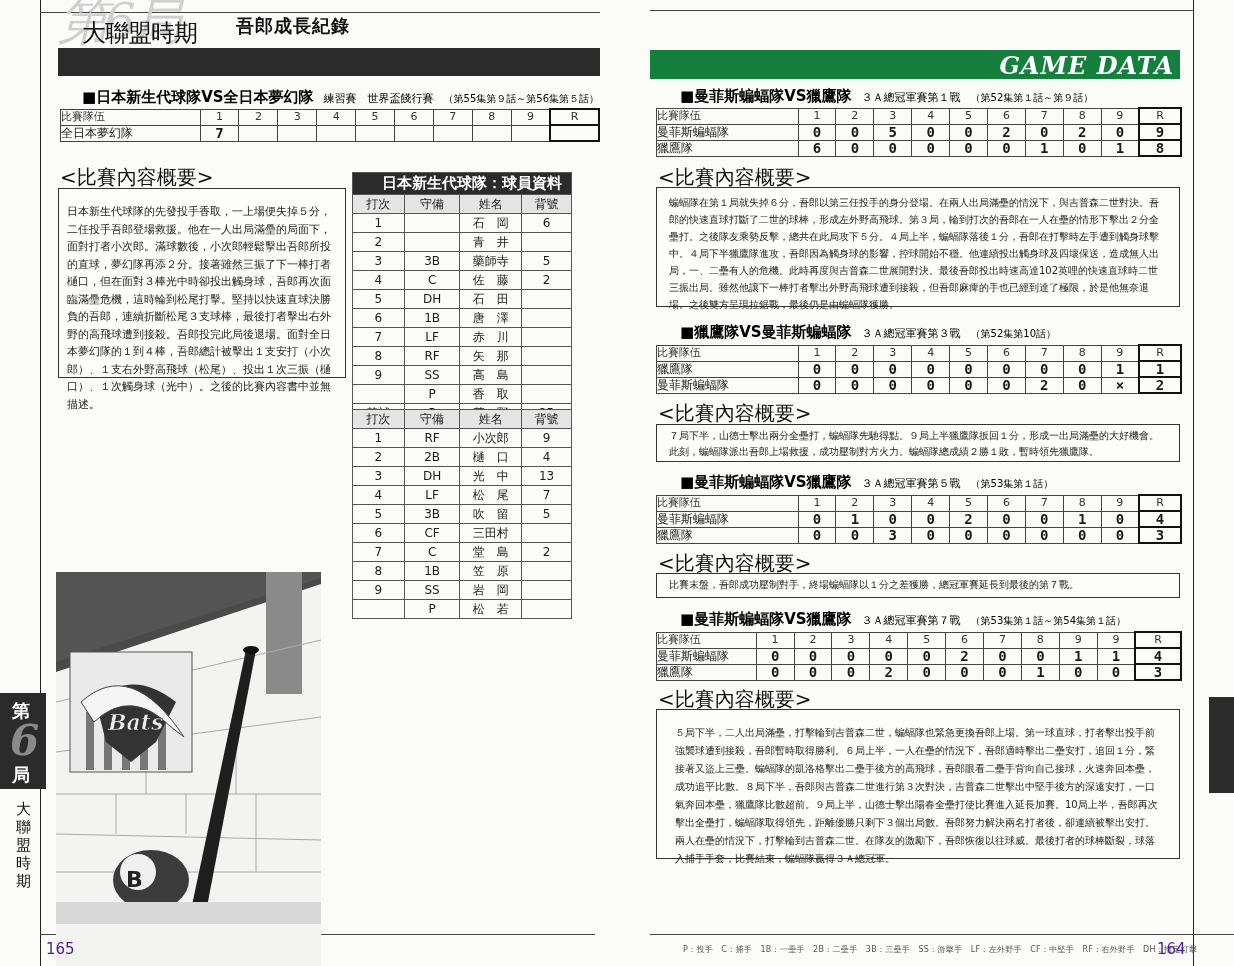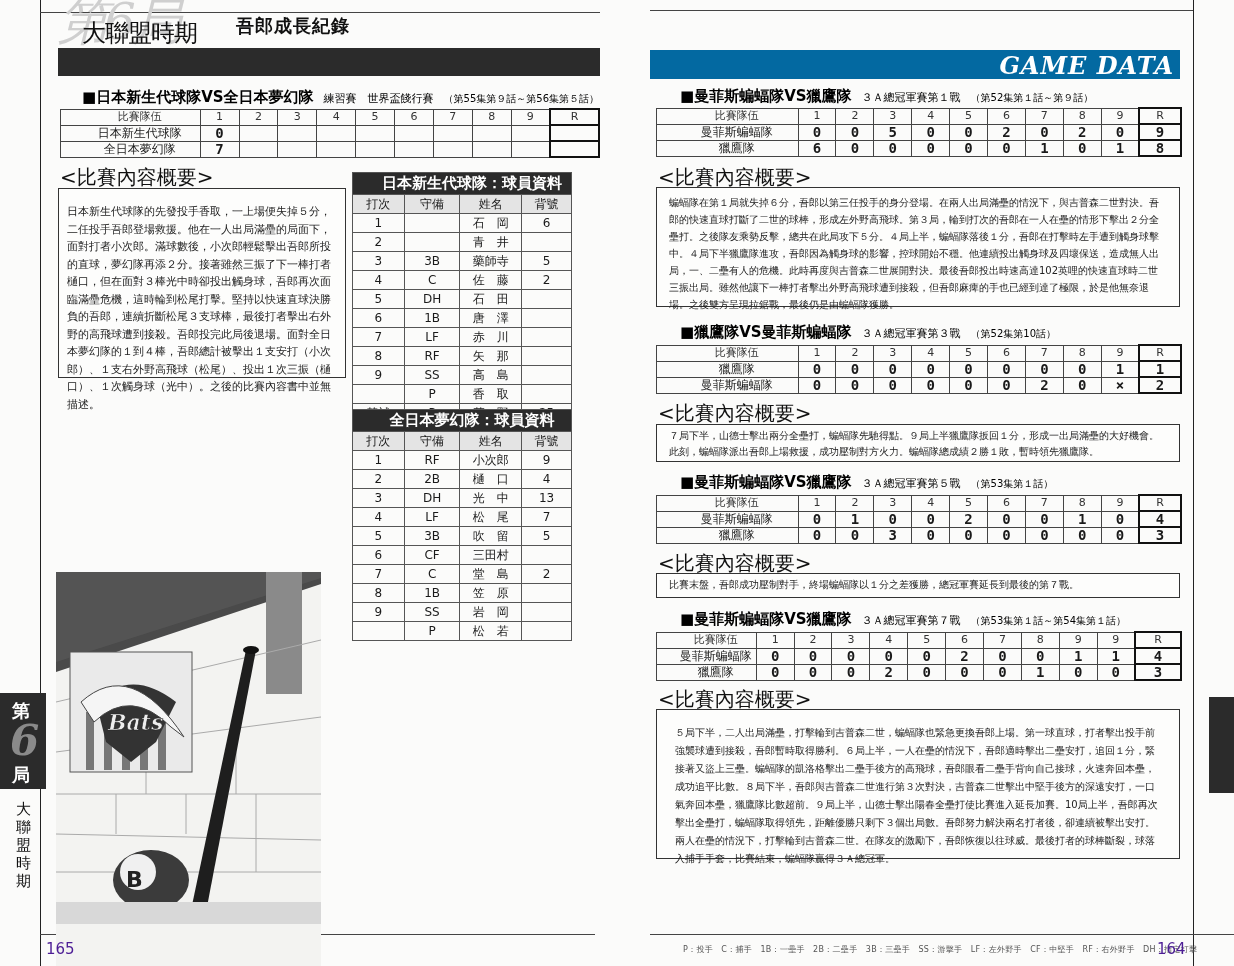--- a/index.html
+++ b/index.html
@@ -15,35 +15,35 @@
   .page-title { left: 236px; top: 14px; font-size: 18px; font-weight: bold; color: #111; letter-spacing: 1px; }
   .black-bar { background: #2b2b2b; }
 
   .game-head { font-size: 15px; font-weight: bold; color: #000000; white-space: nowrap; margin-left: 24px; }
   .game-head .sub { font-size: 11px; font-weight: normal; margin-left: 10px; }
   .game-head .ep { font-size: 10px; font-weight: normal; margin-left: 10px; }
 
   table.score { border-collapse: collapse; position: absolute; }
   table.score td { border: 1px solid #444; height: 16px; text-align: center; font-size: 12px; line-height: 14px; padding: 0; }
   table.score tr.hdr td { font-size: 11px; color: #333; }
-  table.score td.team { text-align: center; padding-left: 19px; font-size: 12px; }
+  table.score td.team { text-align: left; padding-left: 0; font-size: 12px; }
   table.score tr.hdr td.team { font-size: 11px; }
   table.score tr.row td.val { font-weight: bold; font-size: 14px; font-family: "DejaVu Sans Mono", monospace; }
   table.score td.r { border: 2px solid #111; }
 
   .summary-label { font-size: 20px; color: #111; }
   .summary-box { border: 1px solid #333; font-size: 10px; line-height: 18px; color: #222; padding: 8px 10px; background: #fdfdfc; }
   .summary-box.left { font-size: 11px; line-height: 17.5px; padding: 14px 8px 10px 8px; }
 
   table.roster { border-collapse: collapse; position: absolute; }
   table.roster td { border: 1px solid #555; height: 19px; text-align: center; font-size: 12px; padding: 0; }
   table.roster tr.cap td { background: #2b2b2b; color: #fff; font-weight: bold; font-size: 15px; height: 22px; padding-left: 20px; }
   table.roster tr.hdr td { background: #e4e4e4; font-size: 12px; }
 
-  .game-data-bar { left: 650px; top: 50px; width: 530px; height: 29px; background: #0369a1; }
+  .game-data-bar { left: 650px; top: 50px; width: 530px; height: 29px; background: #15803d; }
   .game-data-text { right: 6px; top: 1px; position: absolute; font-family: "DejaVu Serif", serif; font-style: italic; font-weight: bold; font-size: 24px; color: #fff; letter-spacing: 1px; }
 
   .side-tab { left: 0; top: 693px; width: 46px; height: 96px; background: #2b2b2b; }
   .side-tab .t1 { position: absolute; left: 12px; top: 6px; color: #fff; font-weight: bold; font-size: 18px; }
   .side-tab .t2 { position: absolute; left: 10px; top: 26px; color: #8a8a8a; font-family: "DejaVu Serif", serif; font-style: italic; font-weight: bold; font-size: 42px; line-height: 44px; }
   .side-tab .t3 { position: absolute; left: 12px; top: 70px; color: #fff; font-weight: bold; font-size: 18px; }
   .side-vertical { left: 16px; top: 800px; width: 18px; font-size: 15px; line-height: 18px; color: #111; }
   .right-tab { left: 1209px; top: 697px; width: 25px; height: 96px; background: #2b2b2b; }
 
   .page-num { font-size: 15px; color: #4c1d95; }
@@ -85,33 +85,20 @@
     <td>3</td>
     <td>4</td>
     <td>5</td>
     <td>6</td>
     <td>7</td>
     <td>8</td>
     <td>9</td>
     <td class="r">R</td>
   </tr>
   <tr class="row">
-    <td class="team">日本新生代球隊</td>
-    <td class="val">0</td>
-    <td class="val"></td>
-    <td class="val"></td>
-    <td class="val"></td>
-    <td class="val"></td>
-    <td class="val"></td>
-    <td class="val"></td>
-    <td class="val"></td>
-    <td class="val"></td>
-    <td class="val r"></td>
-  </tr>
-  <tr class="row">
     <td class="team">全日本夢幻隊</td>
     <td class="val">7</td>
     <td class="val"></td>
     <td class="val"></td>
     <td class="val"></td>
     <td class="val"></td>
     <td class="val"></td>
     <td class="val"></td>
     <td class="val"></td>
     <td class="val"></td>
@@ -212,23 +199,20 @@
   </table>
 
 <table class="roster" style="left:352px;top:409px;width:220px;">
   <colgroup>
       <col style="width:52px">
       <col style="width:56px">
       <col style="width:62px">
       <col style="width:50px">
     </colgroup>
   <tbody>
-      <tr class="cap">
-        <td colspan="4">全日本夢幻隊：球員資料</td>
-      </tr>
   <tr class="hdr">
     <td>打次</td>
     <td>守備</td>
     <td>姓名</td>
     <td>背號</td>
   </tr>
   <tr>
         <td>1</td>
         <td>RF</td>
         <td>小次郎</td>

